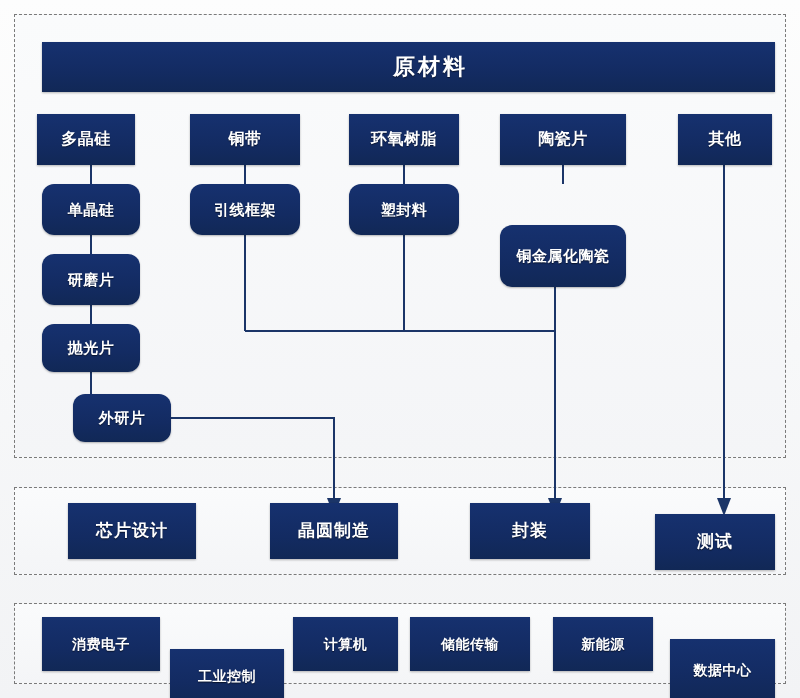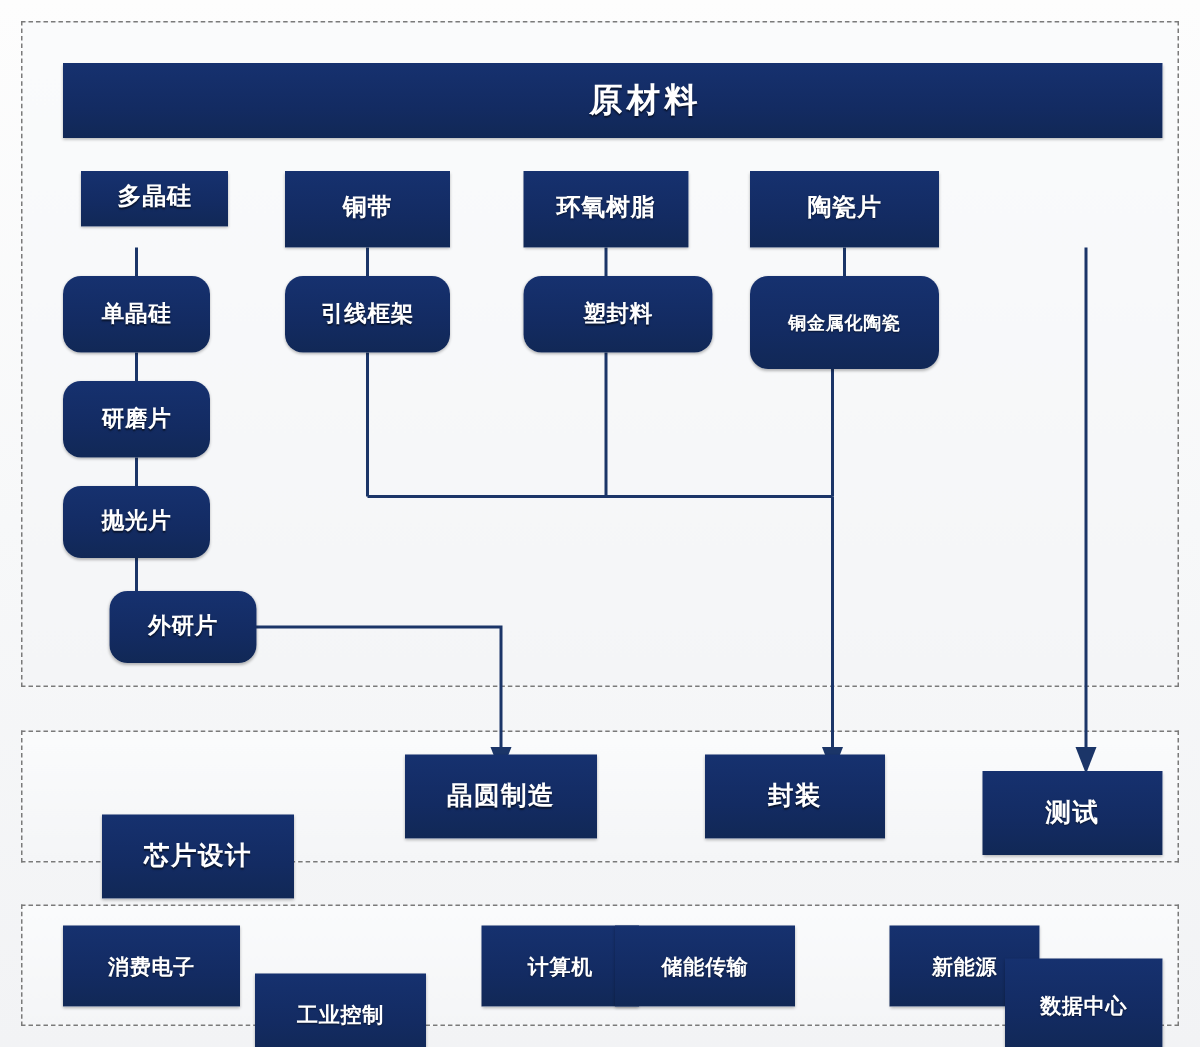--- a/index.html
+++ b/index.html
@@ -35,21 +35,21 @@
     text-shadow:0 1px 1px rgba(0,0,0,0.55);
     line-height:1.15;
   }
   .box.header{
     font-size:22px;
     letter-spacing:3px;
     padding-left:44px;
   }
   .box.lvl1{font-size:16px;}
   .box.lvl2{font-size:15px;border-radius:12px;}
-  .box.lvl2.two-line{font-size:12px;line-height:1.25;}
+  .box.lvl2.two-line{font-size:15px;line-height:1.25;margin-top:41px;}
   .box.proc{font-size:17px;letter-spacing:1px;}
   .box.app{font-size:14px;letter-spacing:0.5px;}
 
   
   #wires{position:absolute;left:0;top:0;width:800px;height:698px;pointer-events:none;}
   .wire{stroke:#1b3568;stroke-width:2;fill:none;}
   .wirehead{fill:#1b3568;}
 </style>
 </head>
 <body>
@@ -86,41 +86,42 @@
 
     <path class="wire" d="M555,331 L555,500"></path>
     <polygon class="wirehead" points="555,516 548,498 562,498"></polygon>
 
     <path class="wire" d="M724,165 L724,500"></path>
     <polygon class="wirehead" points="724,516 717,498 731,498"></polygon>
   </svg>
 
   <div class="box header" style="left:42px;top:42px;width:733px;height:50px;">原材料</div>
 
-  <div class="box lvl1" style="left:54px;top:114px;width:98px;height:37px;text-align:right;">多晶硅</div>
+  <div class="box lvl1" style="left:37px;top:114px;width:98px;height:51px;text-align:right;">多晶硅</div>
   <div class="box lvl2" style="left:42px;top:184px;width:98px;height:51px;">单晶硅</div>
   <div class="box lvl2" style="left:42px;top:254px;width:98px;height:51px;">研磨片</div>
   <div class="box lvl2" style="left:42px;top:324px;width:98px;height:48px;">抛光片</div>
   <div class="box lvl2" style="left:42px;top:394px;width:98px;height:48px;margin-left:31px;">外研片</div>
 
   <div class="box lvl1" style="left:190px;top:114px;width:110px;height:51px;">铜带</div>
   <div class="box lvl2" style="left:190px;top:184px;width:110px;height:51px;">引线框架</div>
 
   <div class="box lvl1" style="left:349px;top:114px;width:110px;height:51px;">环氧树脂</div>
-  <div class="box lvl2" style="left:349px;top:184px;width:126px;height:51px;">塑封料</div>
+  <div class="box lvl2" style="left:349px;top:184px;width:110px;height:51px;">塑封料</div>
 
   <div class="box lvl1" style="left:500px;top:114px;width:126px;height:51px;">陶瓷片</div>
   <div class="box lvl2 two-line" style="left:500px;top:184px;width:126px;height:62px;padding:0 8px;">铜金属化陶瓷</div>
 
+  <div class="box lvl1" style="left:678px;top:114px;width:94px;height:51px;">其他</div>
 
-  <div class="box proc" style="left:68px;top:503px;width:128px;height:56px;margin-top:40px;">芯片设计</div>
+  <div class="box proc" style="left:68px;top:503px;width:128px;height:56px;">芯片设计</div>
   <div class="box proc" style="left:270px;top:503px;width:128px;height:56px;">晶圆制造</div>
   <div class="box proc" style="left:470px;top:503px;width:120px;height:56px;">封装</div>
   <div class="box proc" style="left:655px;top:514px;width:120px;height:56px;">测试</div>
 
   <div class="box app" style="left:42px;top:617px;width:118px;height:54px;">消费电子</div>
   <div class="box app" style="left:170px;top:617px;width:114px;height:54px;margin-top:32px;">工业控制</div>
-  <div class="box app" style="left:293px;top:617px;width:105px;height:54px;margin-left:28px;">计算机</div>
+  <div class="box app" style="left:293px;top:617px;width:105px;height:54px;">计算机</div>
   <div class="box app" style="left:410px;top:617px;width:120px;height:54px;">储能传输</div>
-  <div class="box app" style="left:553px;top:617px;width:100px;height:54px;margin-left:40px;">新能源</div>
+  <div class="box app" style="left:553px;top:617px;width:100px;height:54px;">新能源</div>
   <div class="box app" style="left:670px;top:639px;width:105px;height:62px;">数据中心</div>
 
 </div>
 
 </body></html>

